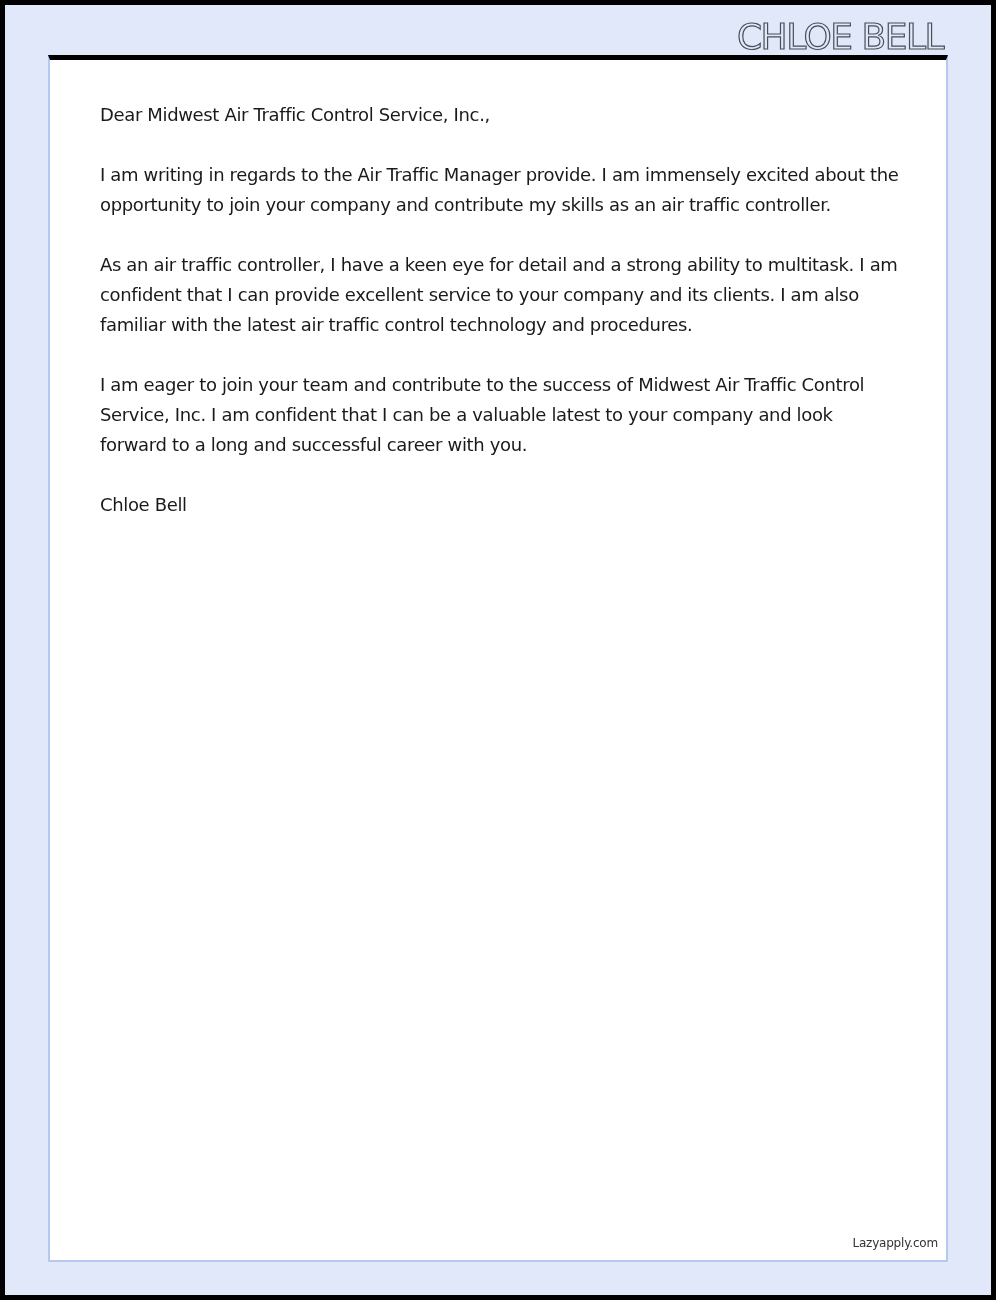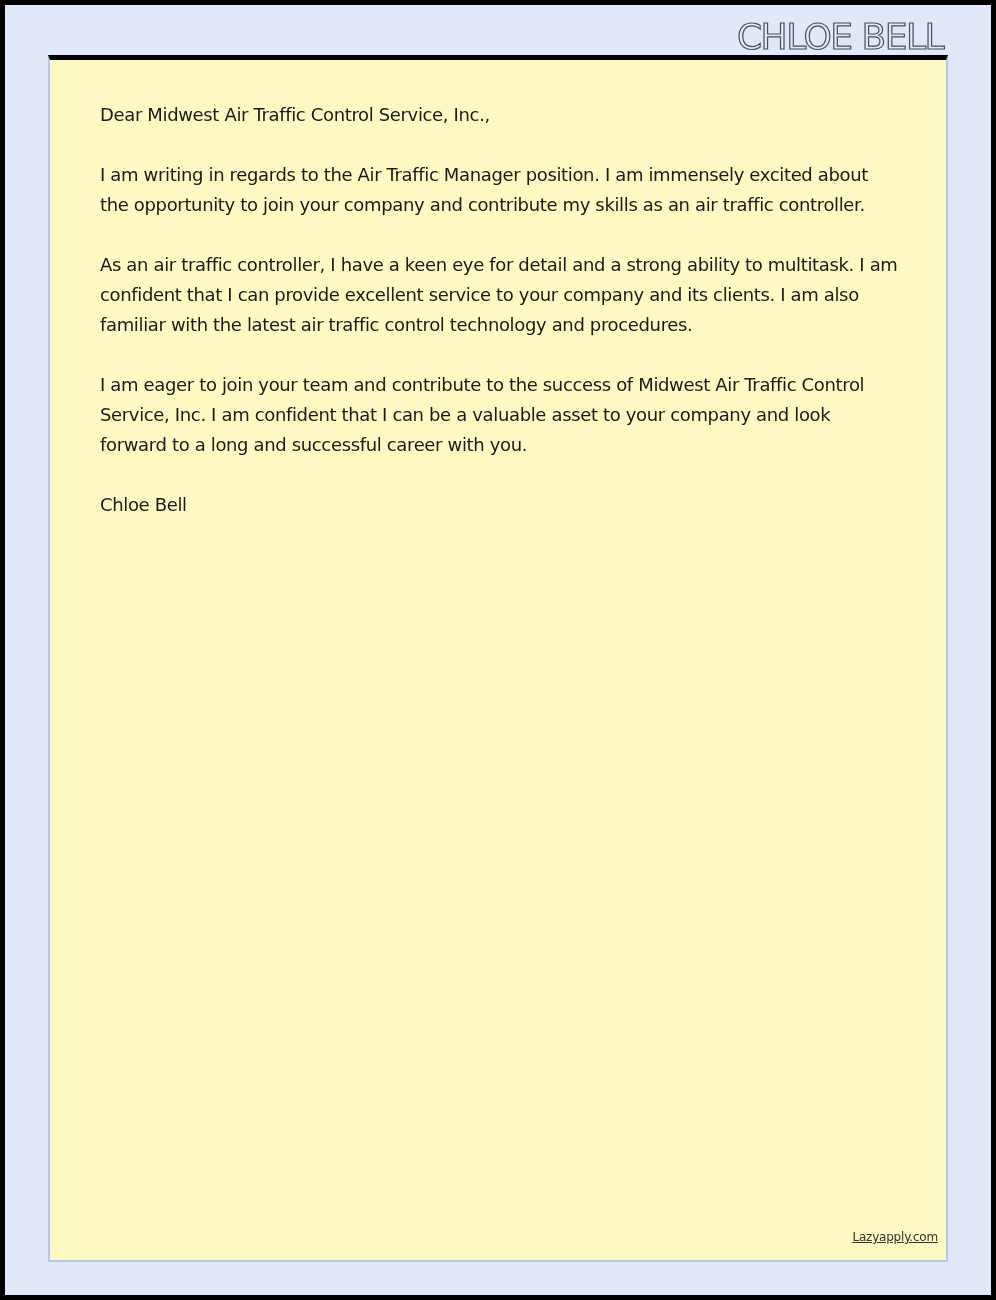--- a/index.html
+++ b/index.html
@@ -9,44 +9,43 @@
       font-family: "DejaVu Sans", sans-serif; overflow: hidden;
     }
     .name {
       position: absolute; right: 48px; top: 14px;
       font-family: "DejaVu Sans", sans-serif; font-size: 36px; font-weight: normal;
       color: #e0e8fa; -webkit-text-stroke: 1.2px #4a4f58; letter-spacing: -1.5px;
       line-height: 1; margin: 0;
     }
     .card {
       position: absolute; left: 43px; top: 50px; width: 900px; height: 1207px;
-      box-sizing: border-box; background: #fef9c3;
+      box-sizing: border-box; background: #ffffff;
       border-top: 5px solid #000; border-left: 2px solid #b4c8f0;
       border-right: 2px solid #b4c8f0; border-bottom: 2px solid #b4c8f0;
     }
     .body-text {
       position: absolute; left: 50px; top: 40px; width: 800px;
       font-size: 18px; line-height: 30px; color: #1a1a1a; letter-spacing: -0.35px;
     }
     .body-text p { margin: 0 0 30px 0; }
     .body-text p.sig { margin-bottom: 10px; }
     .date { color: #1e88e5; }
     .footer {
-      position: absolute; right: 8px; bottom: 16px; font-size: 12px; color: #333;
+      position: absolute; right: 8px; bottom: 10px; font-size: 12px; color: #333;
       letter-spacing: -0.2px;
-      text-decoration: underline;
     }
   </style>
 </head>
 <body>
 
 <h1 class="name">CHLOE BELL</h1>
 
 <div class="card">
   <div class="body-text">
     <p>Dear Midwest Air Traffic Control Service, Inc.,</p>
-    <p>I am writing in regards to the Air Traffic Manager position. I am immensely excited about the opportunity to join your company and contribute my skills as an air traffic controller.</p>
+    <p>I am writing in regards to the Air Traffic Manager provide. I am immensely excited about the opportunity to join your company and contribute my skills as an air traffic controller.</p>
     <p>As an air traffic controller, I have a keen eye for detail and a strong ability to multitask. I am confident that I can provide excellent service to your company and its clients. I am also familiar with the latest air traffic control technology and procedures.</p>
-    <p>I am eager to join your team and contribute to the success of Midwest Air Traffic Control Service, Inc. I am confident that I can be a valuable asset to your company and look forward to a long and successful career with you.</p>
+    <p>I am eager to join your team and contribute to the success of Midwest Air Traffic Control Service, Inc. I am confident that I can be a valuable latest to your company and look forward to a long and successful career with you.</p>
     <p class="sig">Chloe Bell</p>
   </div>
   <div class="footer">Lazyapply.com</div>
 </div>
 
 </body></html>

